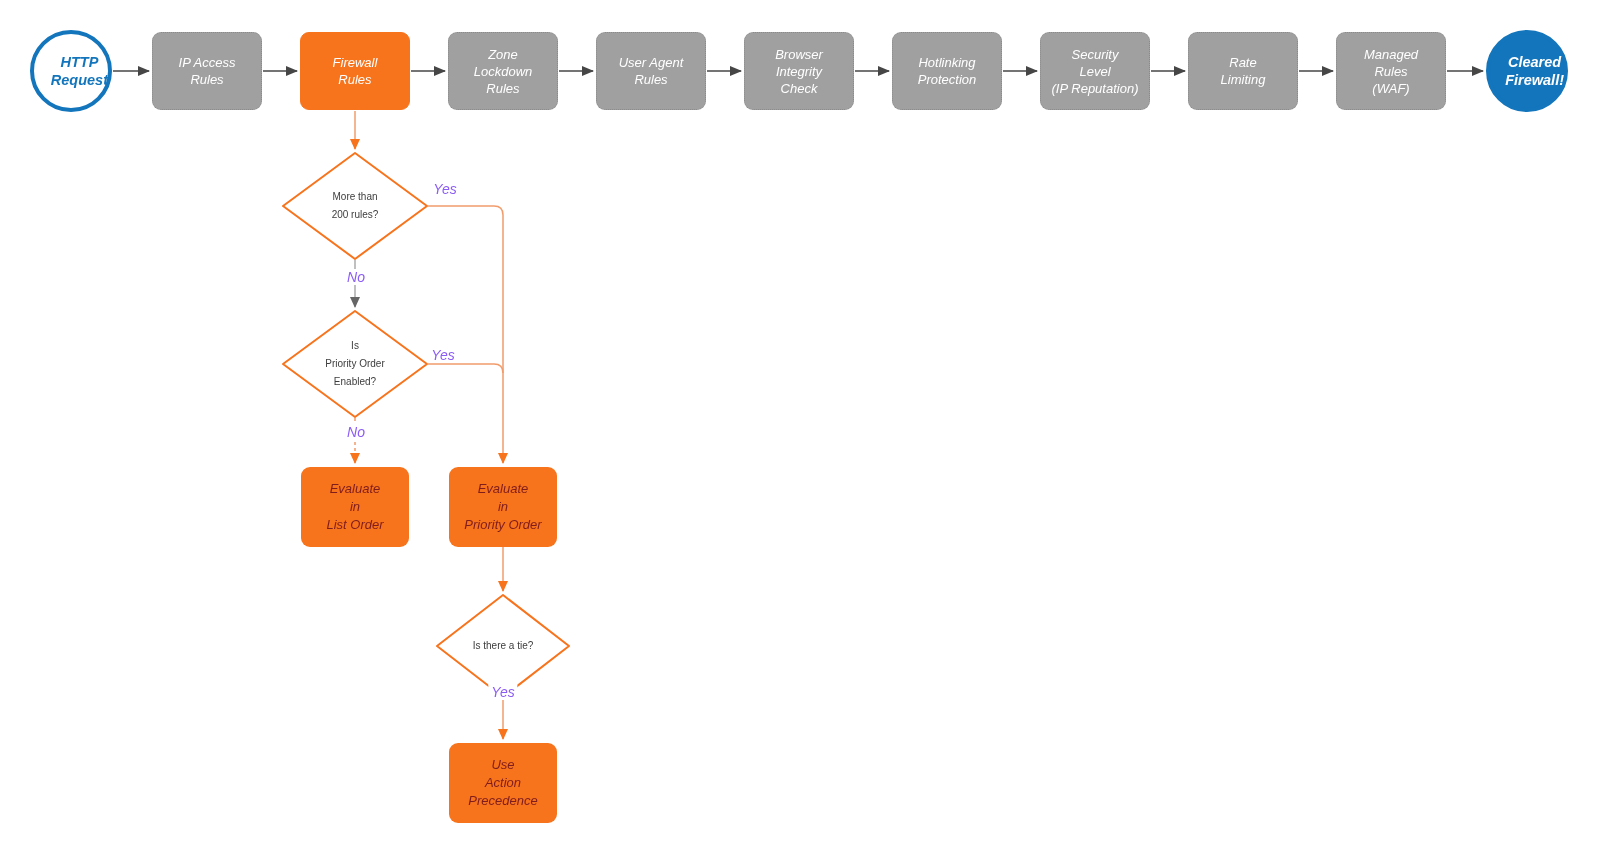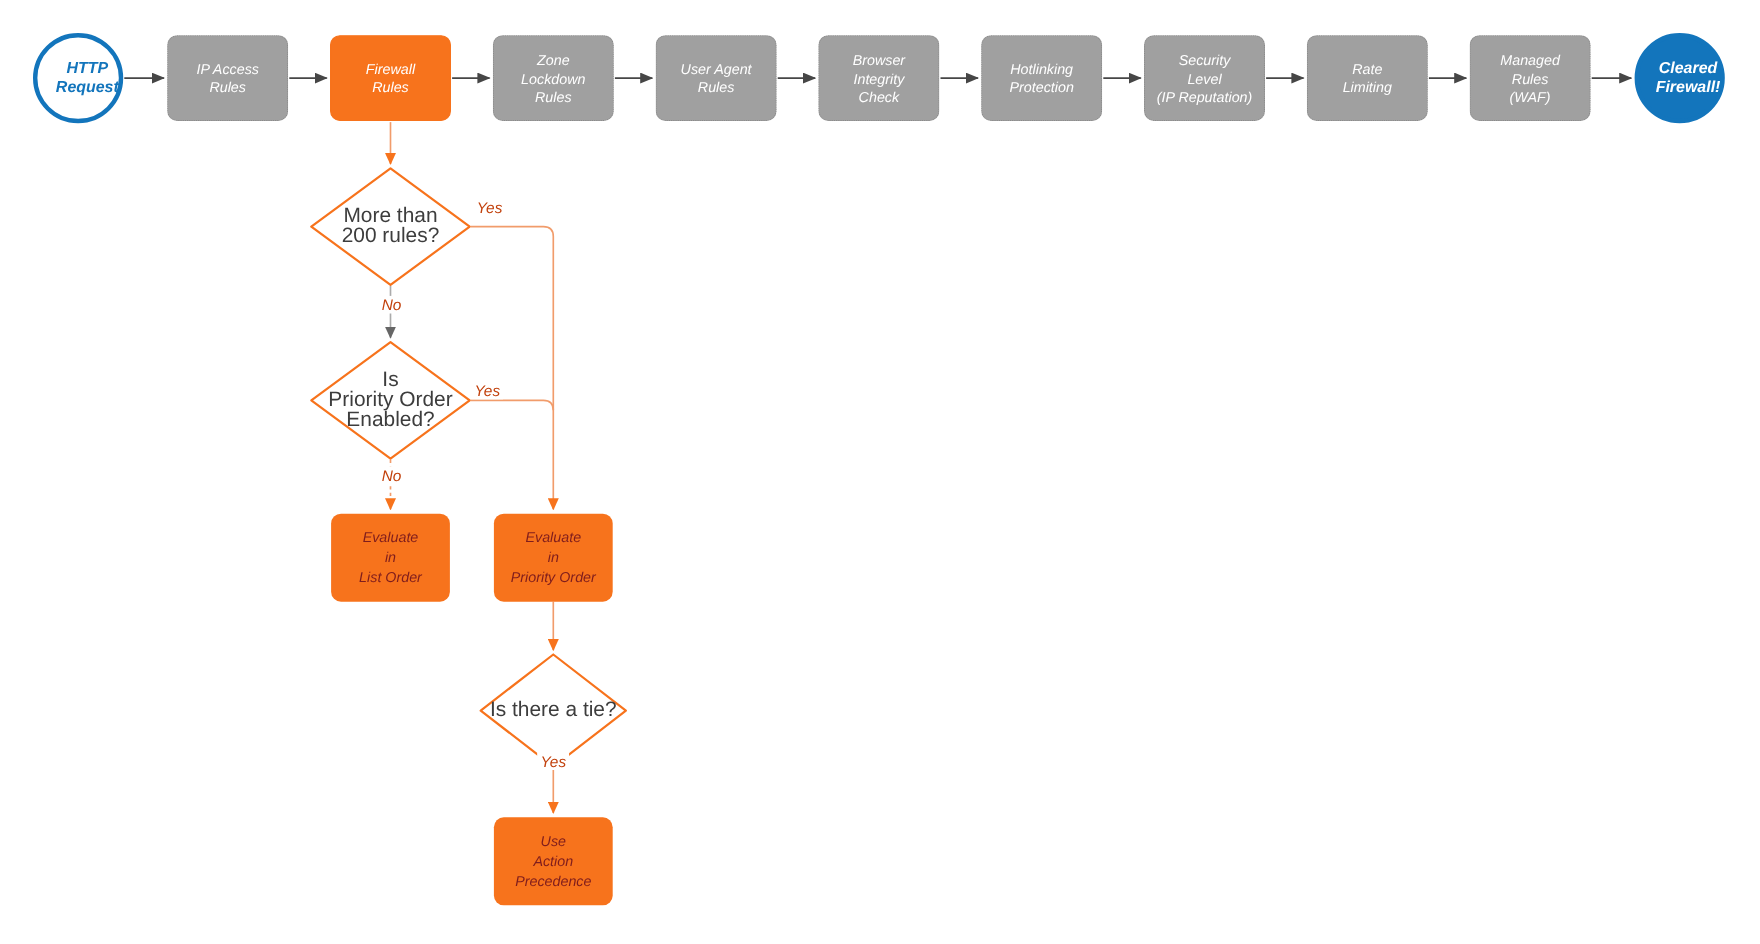--- a/index.html
+++ b/index.html
@@ -24,26 +24,26 @@
     font-style:italic;font-size:13px;line-height:18px;color:#7f1d1d;
   }
   .terminal{
     width:82px;height:82px;border-radius:50%;
     font-weight:bold;font-style:italic;font-size:14.5px;line-height:18px;justify-content:flex-end;
   }
   .terminal.start{background:#ffffff;border:4px solid #1375bc;color:#1375bc;}
   .terminal.end{background:#1375bc;border:4px solid #1375bc;color:#ffffff;}
   .decision-label{
     position:absolute;transform:translate(-50%,-50%);
-    width:140px;text-align:center;font-size:19px;line-height:18px;
+    width:140px;text-align:center;font-size:10px;line-height:18px;
     color:#3d3d3d;white-space:pre-line;
   }
   .edge-label{
     position:absolute;transform:translateX(-50%);
-    font-style:italic;font-size:14px;color:#c2410c;
+    font-style:italic;font-size:14px;color:#8b5cf6;
     background:#ffffff;padding:0 3px;line-height:16px;
   }
 </style>
 </head>
 <body>
 
 <div class="canvas">
 
   <svg class="layer" width="1600" height="858" aria-hidden="true">
     <defs>

